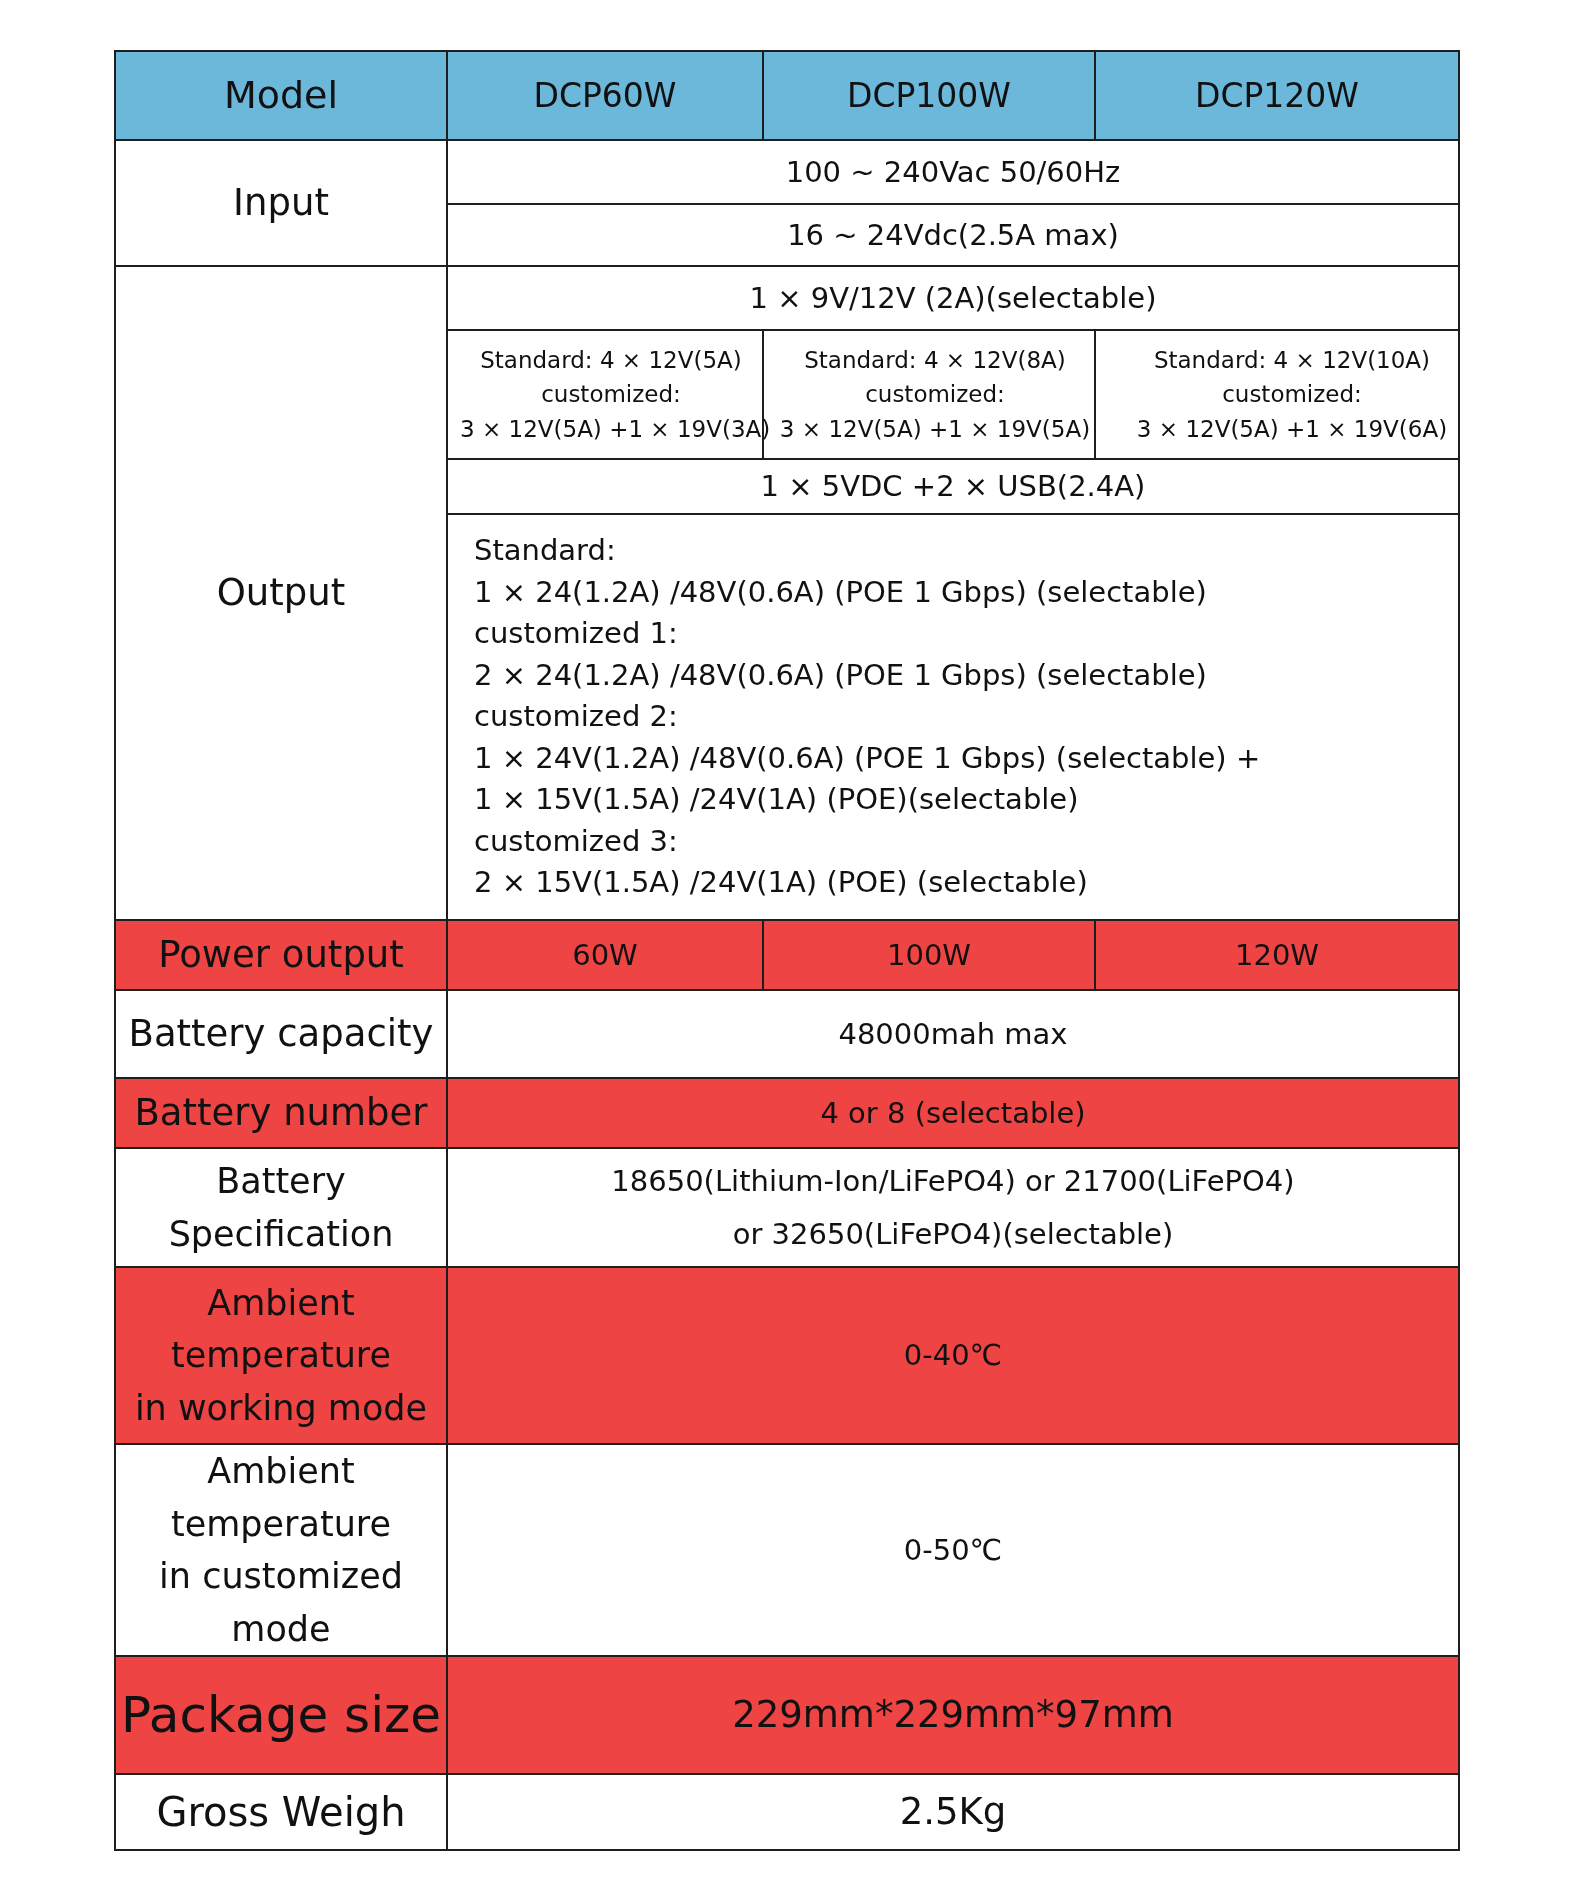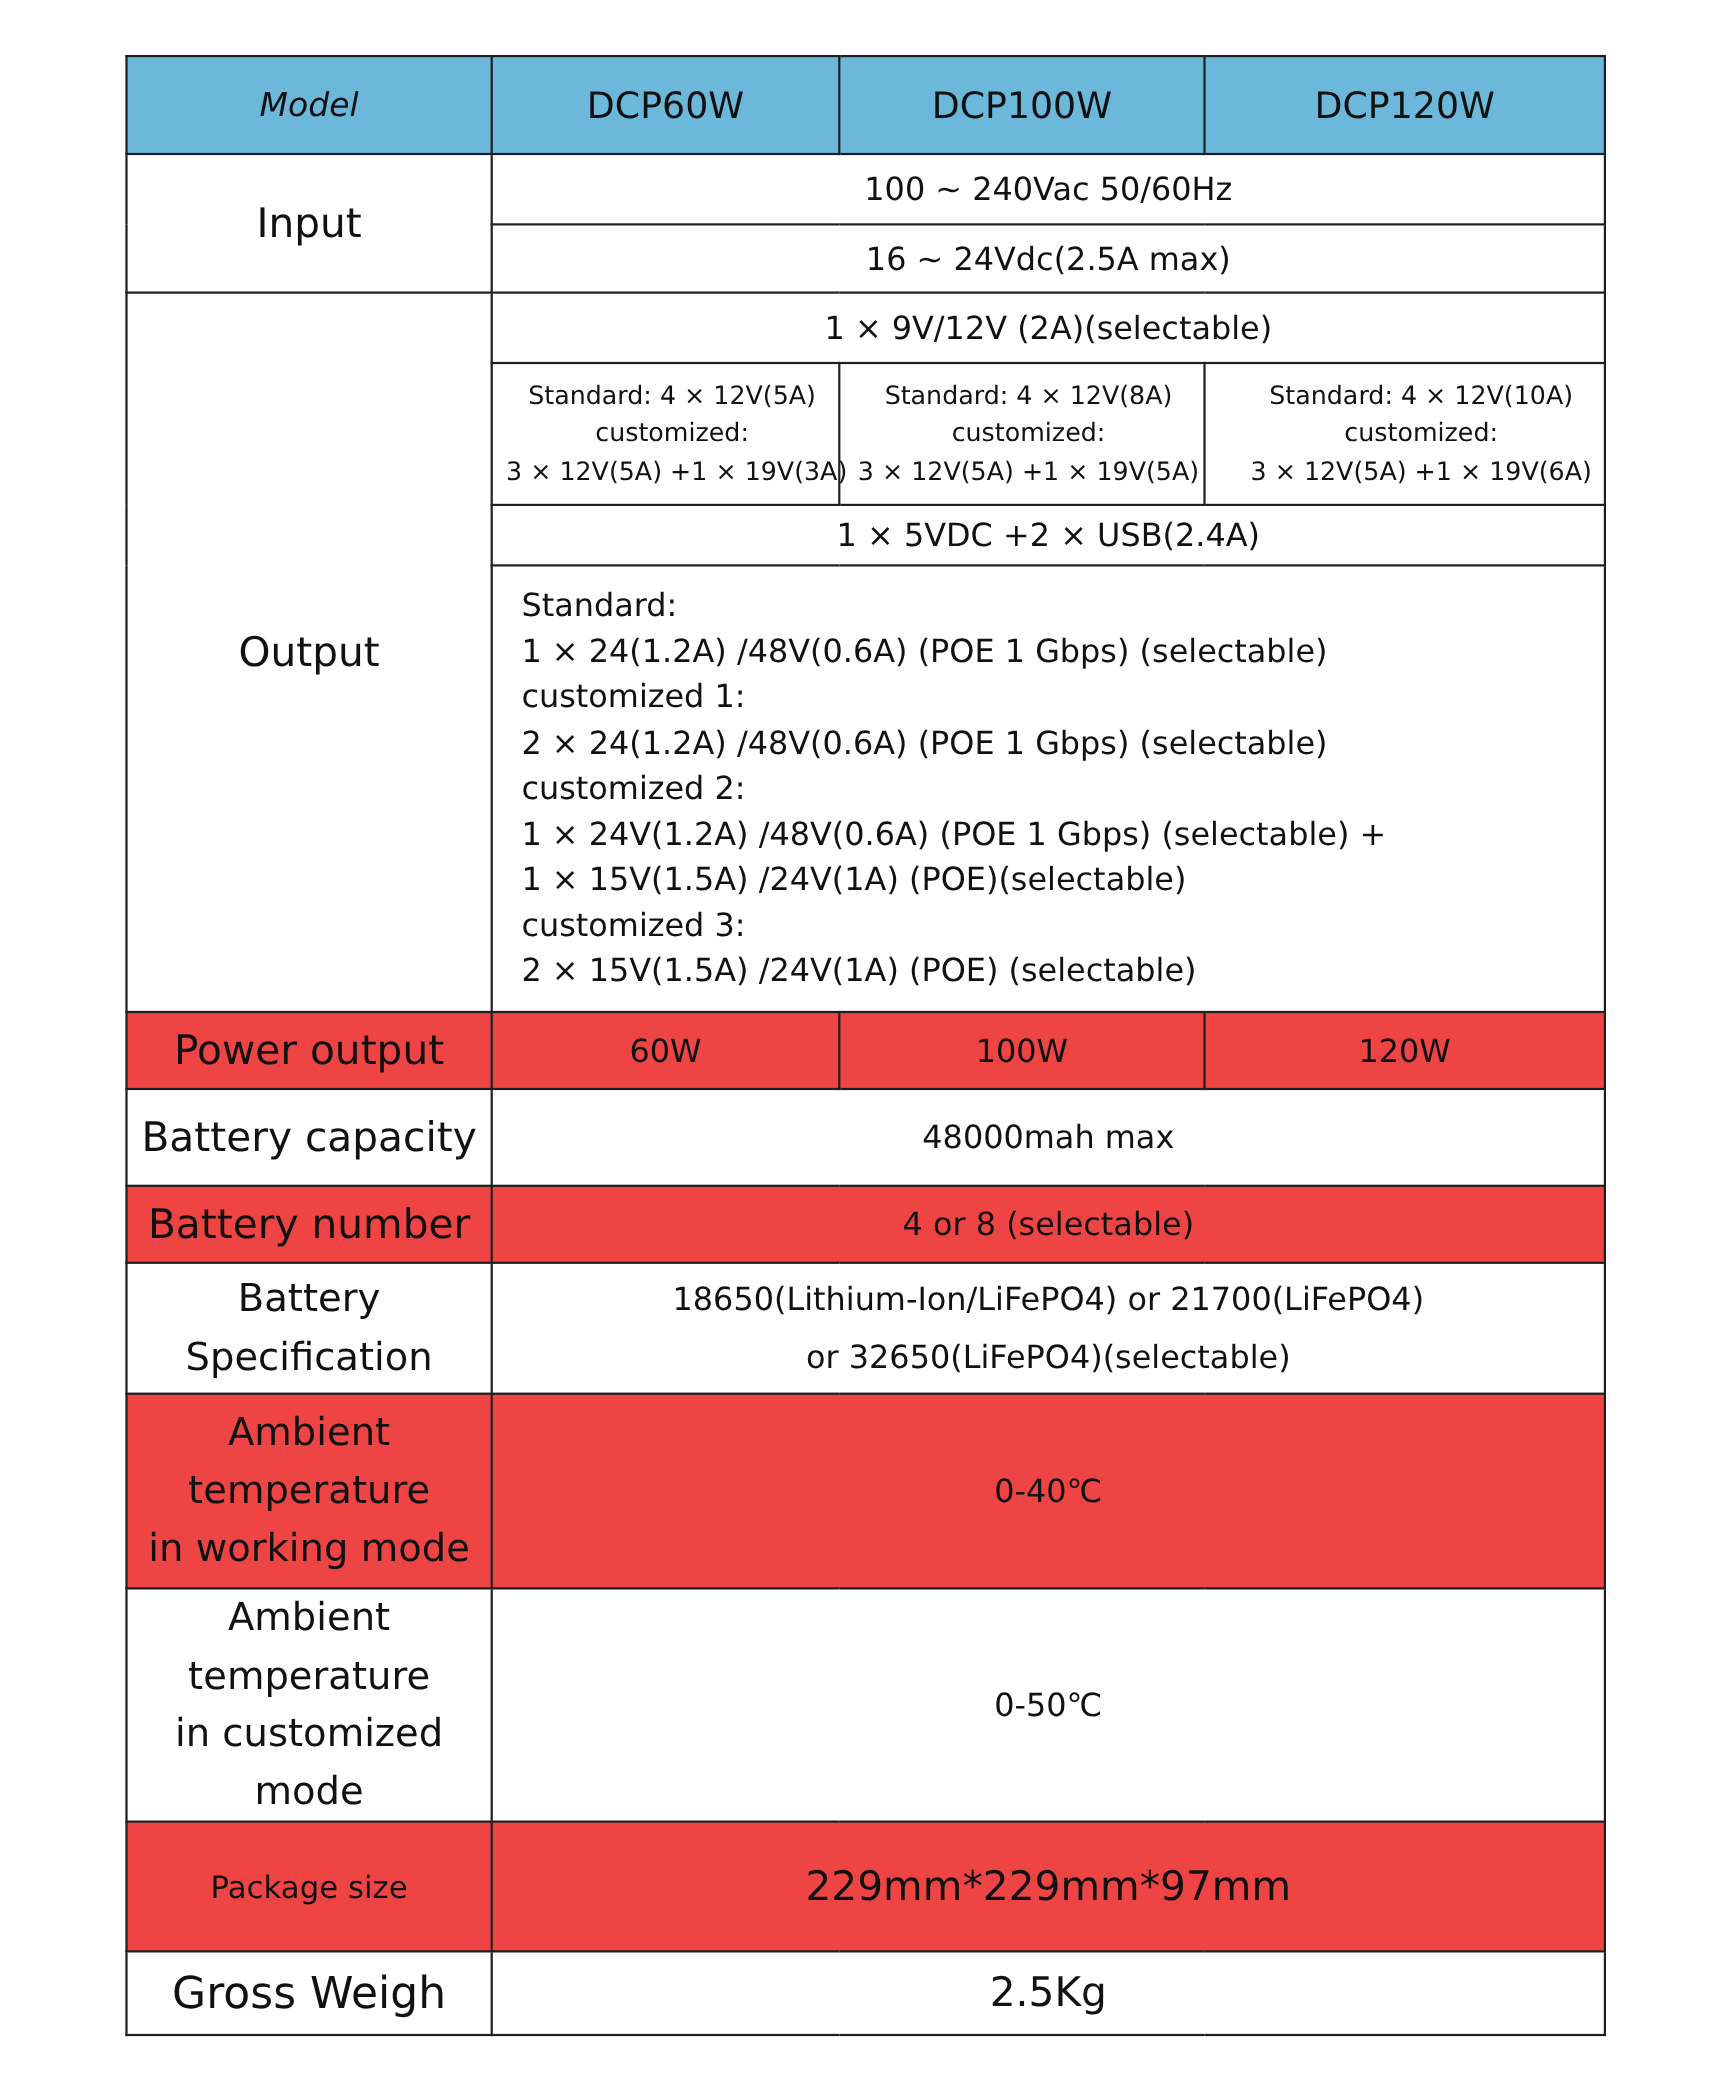--- a/index.html
+++ b/index.html
@@ -12,21 +12,21 @@
   .spec-table {
     position: absolute; left: 114px; top: 50px;
     width: 1344px; border-collapse: collapse; table-layout: fixed;
   }
   .spec-table td {
     border: 2.5px solid #1e1e1e;
     padding: 0; text-align: center; vertical-align: middle;
     line-height: 1.25;
   }
   .hdr td { background: #6bb8db; font-size: 33px; height: 87px; }
-  .hdr td.label { font-size: 30px; font-style: italic; }
+  .hdr td.label { font-size: 38px; }
   .label { font-size: 37px; }
   .label.sm { font-size: 35px; line-height: 1.5; }
   .grey td { background: #ef4444; }
   .val { font-size: 29px; }
   .val.xl { font-size: 37px; text-align: center; }
   .small-cell { text-align: left; font-size: 23px; padding-left: 12px !important; line-height: 1.5 !important; }
   .small-cell div { white-space: nowrap; }
   .poe { text-align: left !important; font-size: 29px; padding-left: 26px !important; line-height: 1.43 !important; }
   .poe div { white-space: nowrap; }
 </style>
@@ -135,21 +135,21 @@
   <tr>
     <td class="label sm" style="height:188px">
       <div>Ambient</div>
       <div>temperature</div>
       <div>in customized mode</div>
     </td>
     <td class="val" colspan="3">0-50℃</td>
   </tr>
 
   <tr class="grey">
-    <td class="label" style="height:116px; font-size:28px">Package size</td>
+    <td class="label" style="height:116px; font-size:50px">Package size</td>
     <td class="val xl" colspan="3">229mm*229mm*97mm</td>
   </tr>
 
   <tr>
     <td class="label" style="height:74px; font-size:40px">Gross Weigh</td>
     <td class="val xl" colspan="3">2.5Kg</td>
   </tr>
 </tbody>
   </table>
 

